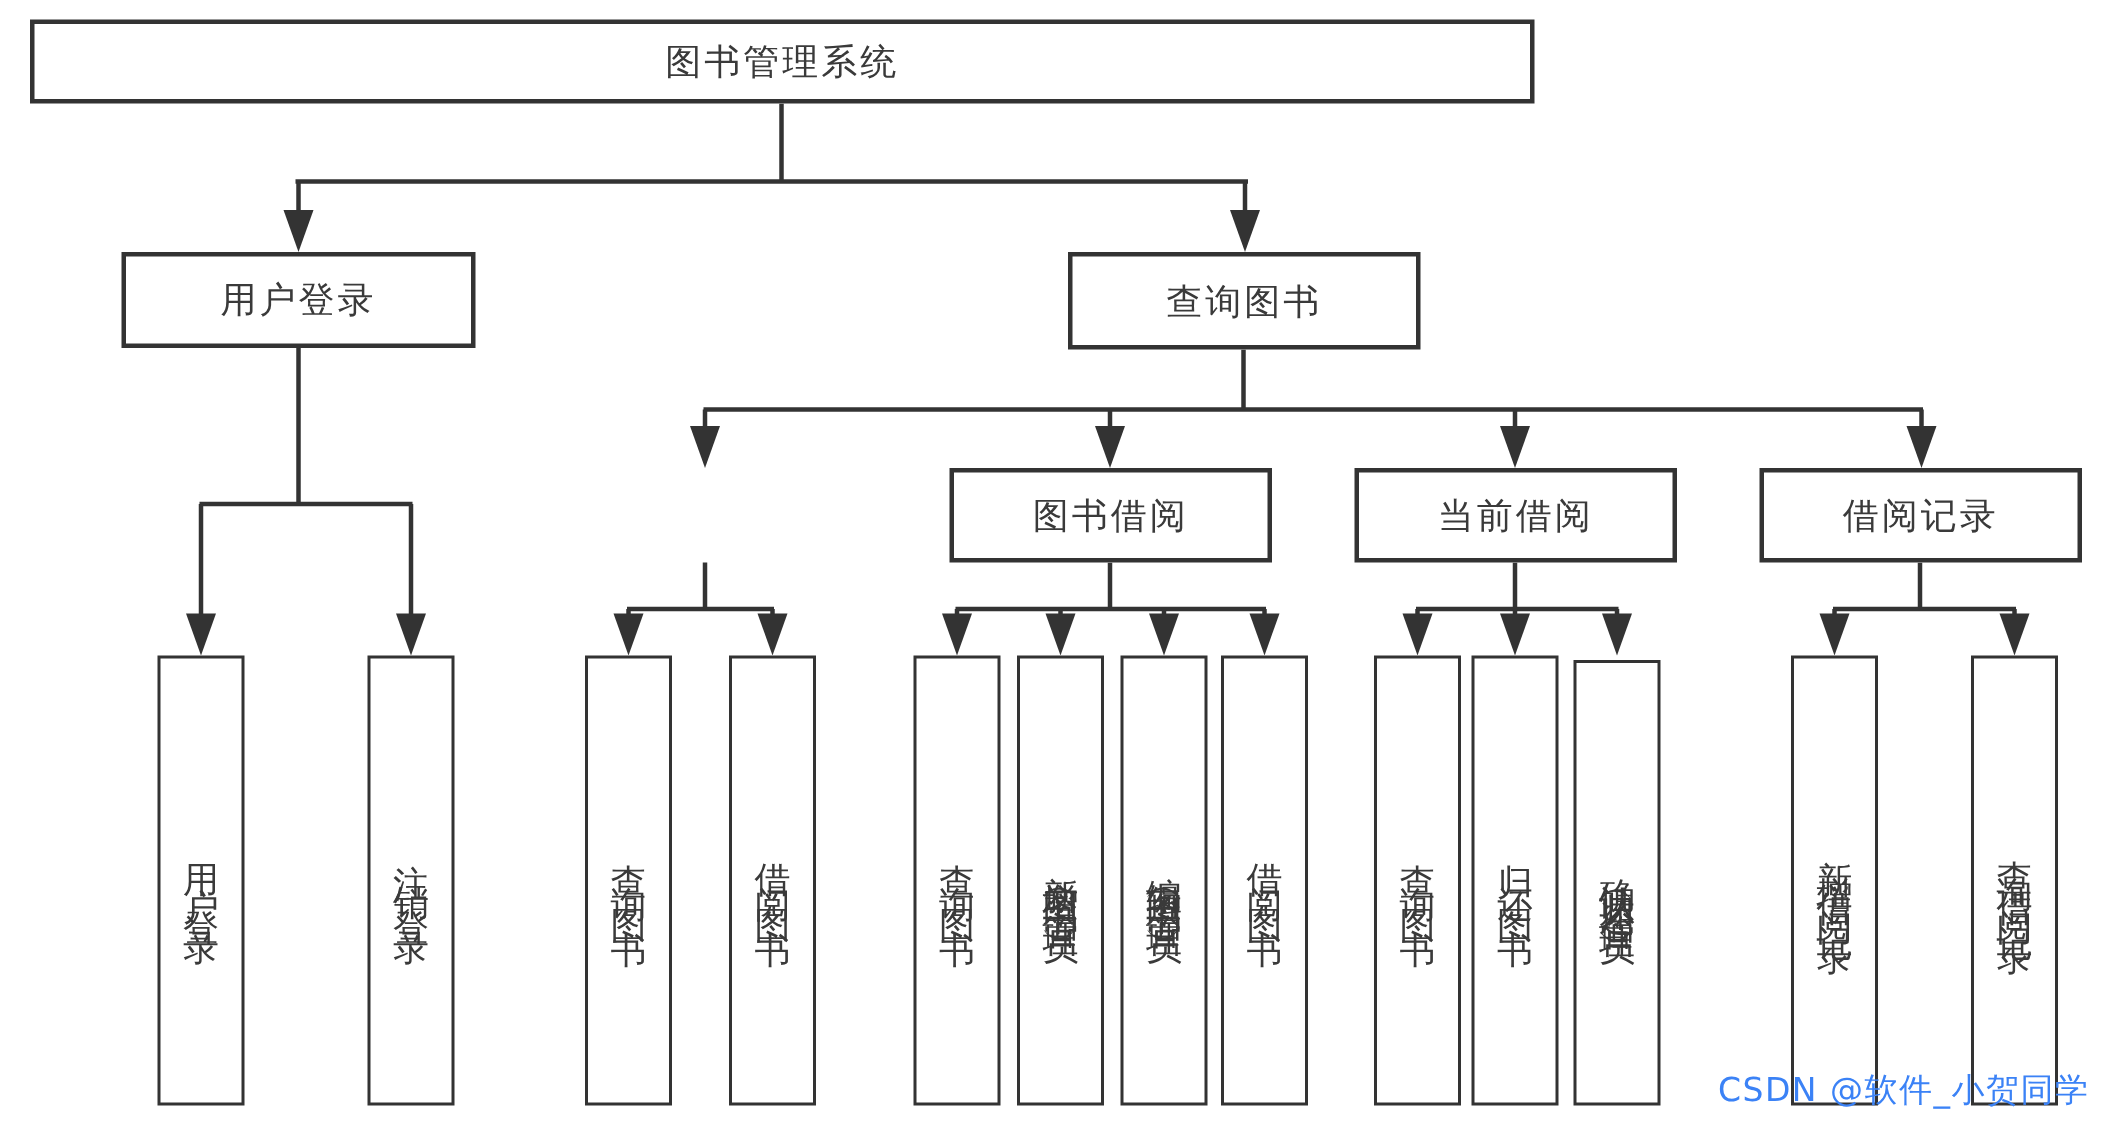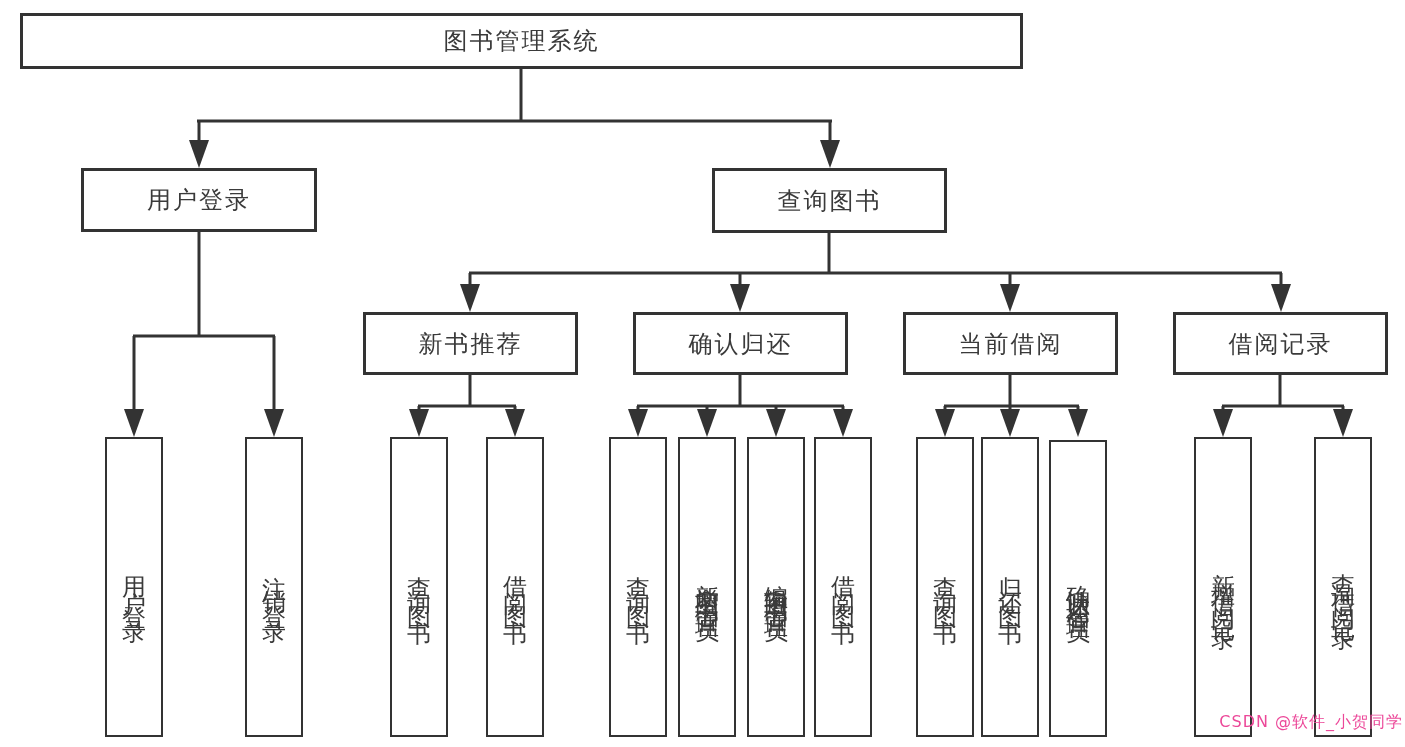--- a/index.html
+++ b/index.html
@@ -37,24 +37,24 @@
     text-orientation: mixed;
     font-size: 24px;
     line-height: 1;
     white-space: nowrap;
   }
   .box.v span.s4 { letter-spacing: 15px; }
   .box.v span.s6 { letter-spacing: 11px; }
   .box.v span.s9 { letter-spacing: 5px; }
   #watermark {
     position: absolute;
-    right: 2px;
+    right: 12px;
     top: 712px;
-    font-size: 16px;
-    color: #ec4899;
+    font-size: 22px;
+    color: #3b82f6;
     letter-spacing: 1px;
     white-space: nowrap;
     z-index: 5;
   }
   line { stroke: #333333; stroke-width: 3; }
   polygon { fill: #333333; }
 </style>
 </head>
 <body>
 
@@ -126,25 +126,22 @@
     <span>图书管理系统</span>
   </div>
 
   <div class="box h" style="left:81px;top:168px;width:236px;height:64px">
     <span>用户登录</span>
   </div>
   <div class="box h" style="left:712px;top:168px;width:235px;height:65px">
     <span>查询图书</span>
   </div>
 
-  <div class="box h" style="left:363px;top:312px;width:215px;height:63px">
-    <span>新书推荐</span>
-  </div>
   <div class="box h" style="left:633px;top:312px;width:215px;height:63px">
-    <span>确认归还</span>
+    <span>图书借阅</span>
   </div>
   <div class="box h" style="left:1173px;top:312px;width:215px;height:63px">
     <span>借阅记录</span>
   </div>
   <div class="box h" style="left:903px;top:312px;width:215px;height:63px">
     <span>当前借阅</span>
   </div>
 
   <div class="box v" style="left:105px;top:437px;width:58px;height:300px">
     <span class="s4">用户登录</span>

